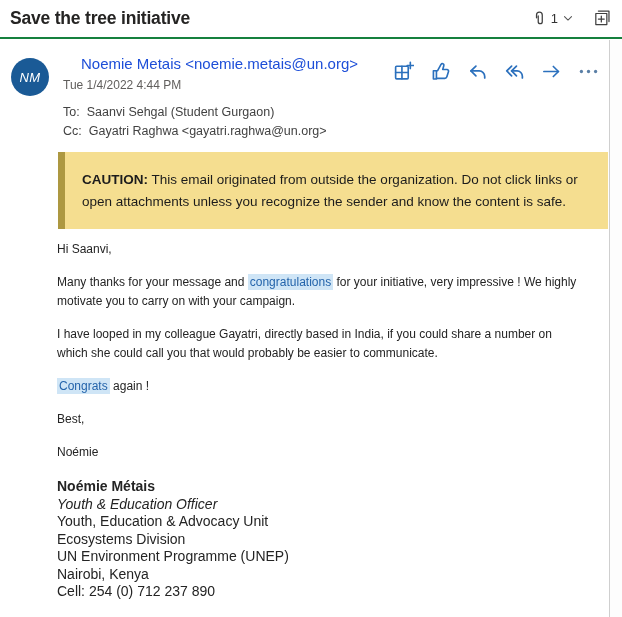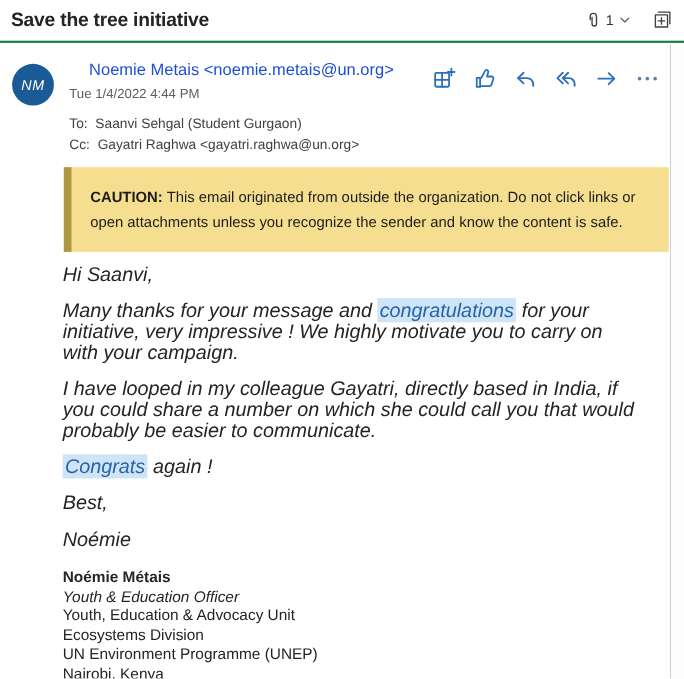--- a/index.html
+++ b/index.html
@@ -35,21 +35,21 @@
   .addr-row .lbl { margin-right:7px; }
   .addr-row .val { cursor:pointer;margin-top:16px; }
   .to-row { top:105px; }
   .cc-row { top:124px; }
 
   
   .content { position:absolute; left:0; top:138px; width:608px; bottom:0; overflow:hidden; }
   .caution { margin:14px 0 0 58px; background:#F5DE90; border-left:7px solid #AD9841;
              padding:17px 16px 17px 17px; font-size:13.5px; line-height:21.5px; color:#1c1c1c; }
   .caution b { font-weight:700; }
-  .mail-body { margin:8px 29px 0 57px; font-size:18px; line-height:19px; color:#242424;font-style:italic; }
+  .mail-body { margin:8px 29px 0 57px; font-size:12px; line-height:19px; color:#242424; }
   .mail-body p { margin:14px 0 0 0; }
   .mail-body p:first-child { margin-top:11px; }
   .hl { color:#2464AB; background:#CFE5F6; padding:1px 2px; }
   .signature { margin:16px 29px 0 57px; font-size:14px; line-height:17.5px; color:#242424; }
   .sig-name { font-weight:700; }
   .sig-title { font-style:italic; }
 </style>
 </head>
 <body>
 

